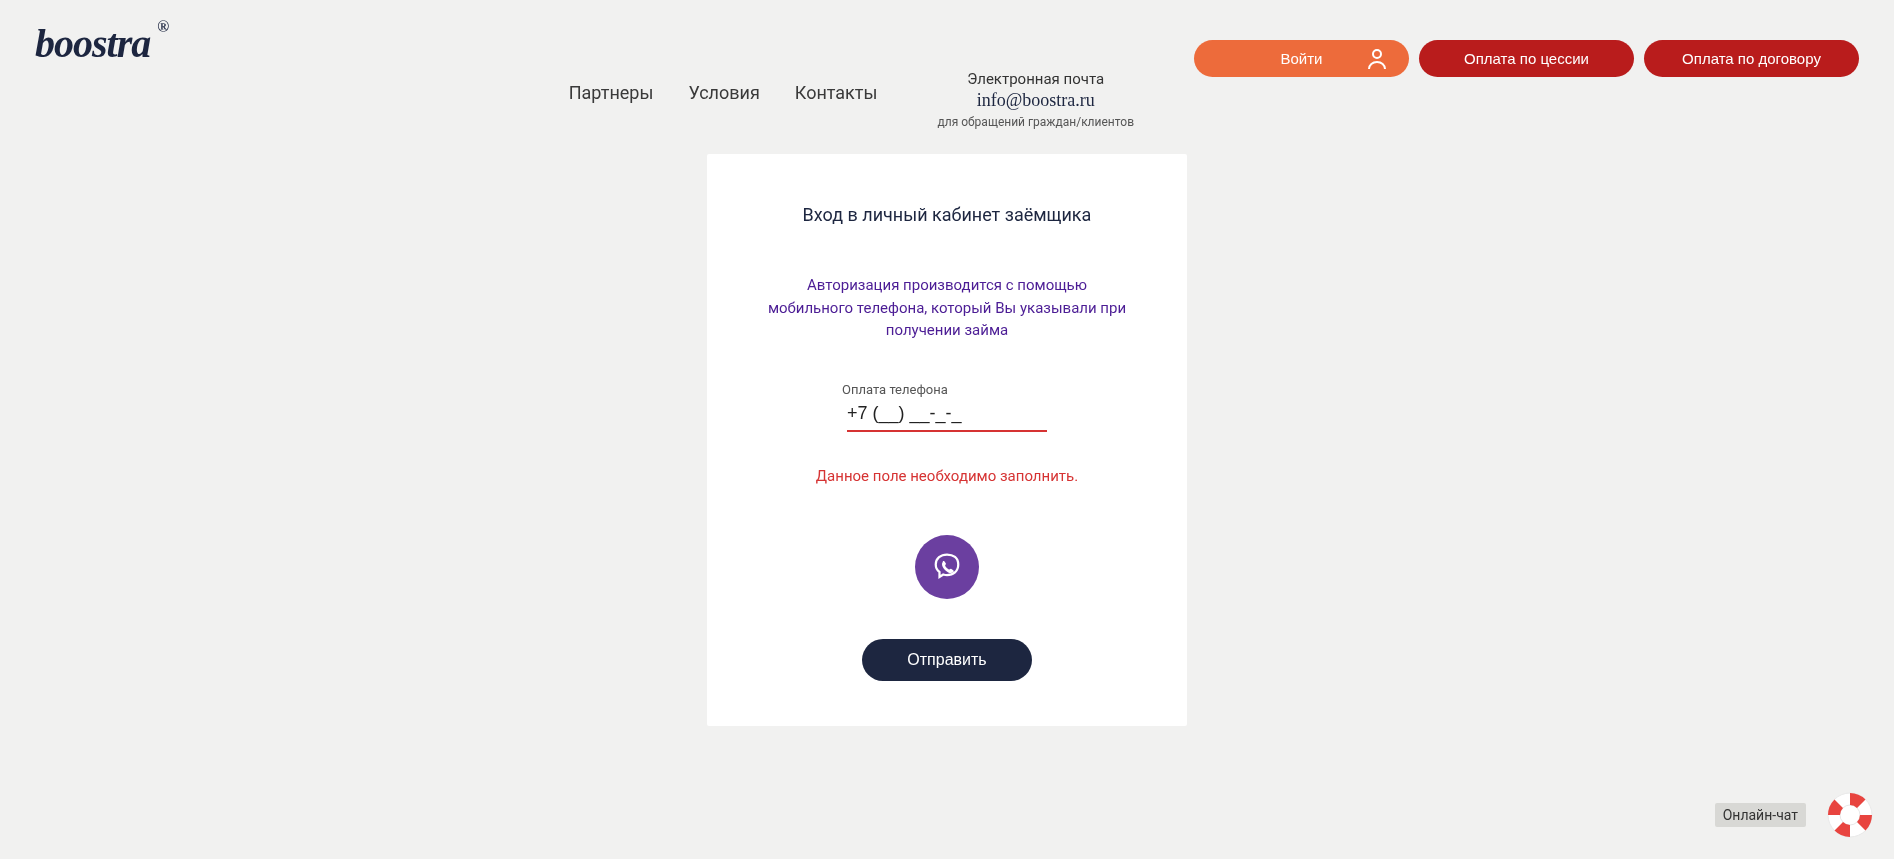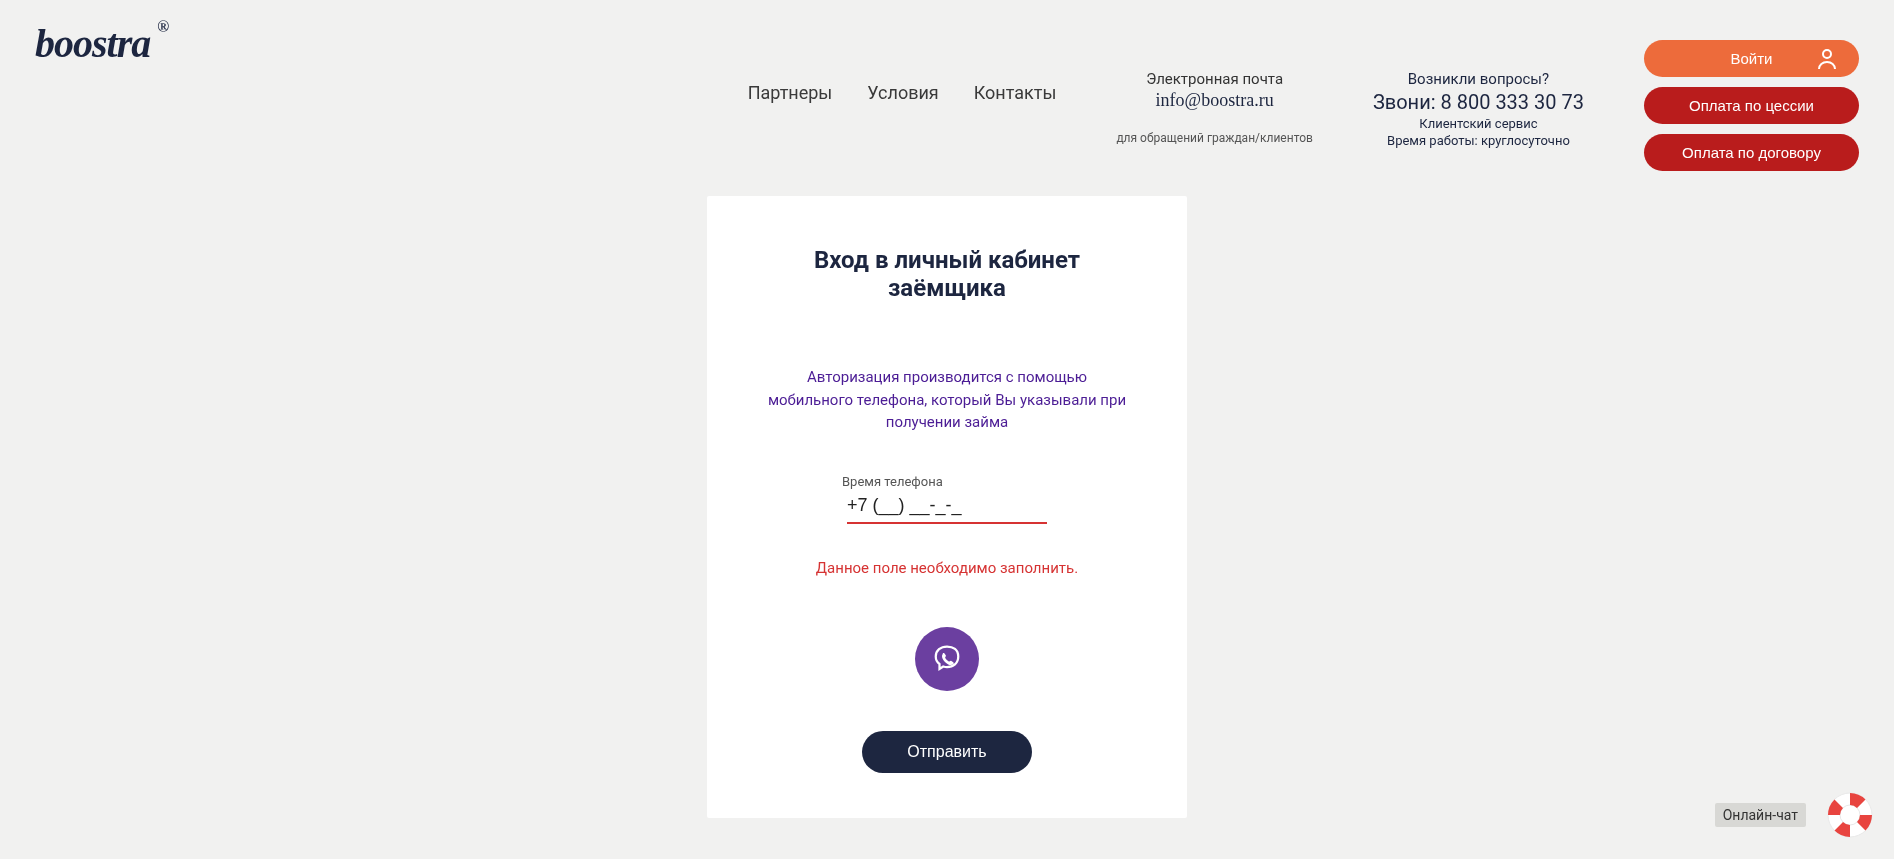--- a/index.html
+++ b/index.html
@@ -43,36 +43,36 @@
     font-size: 18px;
   }
   .contact-block {
     margin-left: 60px;
     margin-top: 50px;
     text-align: center;
     color: #1d2640;
   }
   .contact-block .label { font-size: 15px; color: #333; }
   .contact-block .email { font-size: 18px; color: #1d2640; margin-top: 2px; font-family: Liberation Serif, serif; }
-  .contact-block .sub { font-size: 12px; color: #555; margin-top: 20px; }
+  .contact-block .sub { font-size: 12px; color: #555; margin-top: 4px; }
   .phone-block {
     margin-left: 60px;
     margin-top: 50px;
     text-align: center;
     color: #1d2640;
   }
   .phone-block .q { font-size: 15px; }
   .phone-block .phone { font-size: 20px; margin-top: 2px; }
   .phone-block .svc { font-size: 13px; margin-top: 2px; }
   .phone-block .hours { font-size: 13px; margin-top: 2px; }
   .actions {
     margin-left: 60px;
     margin-top: 20px;
     display: flex;
-    flex-direction: column;
+    flex-direction: row;
     gap: 10px;
   }
   .btn {
     border: none;
     border-radius: 20px;
     padding: 10px 30px;
     font-size: 15px;
     font-weight: 500;
     cursor: pointer;
     color: #fff;
@@ -85,24 +85,24 @@
   .btn-dark { background: #b91c1c; }
   .card {
     background: #fff;
     width: 480px;
     margin: 25px auto 0 auto;
     padding: 50px 60px 45px 60px;
     text-align: center;
     border-radius: 2px;
   }
   .card h1 {
-    font-size: 24px;
-    font-weight: 700;
-    color: #1d2640;
-    margin-bottom: 64px;
+    font-size: 18px;
+    font-weight: 400;
+    color: #1d2640;
+    margin-bottom: 49px;
   }
   .card .desc {
     font-size: 15px;
     color: #4c1d95;
     line-height: 1.5;
     margin-bottom: 40px;
   }
   .field-label {
     font-size: 13px;
     color: #555;
@@ -186,47 +186,39 @@
     <a href="#">Условия</a>
     <a href="#">Контакты</a>
   </nav>
 
   <div class="contact-block">
     <div class="label">Электронная почта</div>
     <div class="email">info@boostra.ru</div>
     <div class="sub">для обращений граждан/клиентов</div>
   </div>
 
-  <div class="phone-block">
-    <div class="q">Возникли вопросы?</div>
-    <div class="phone">
-      <span>Звони: </span><span>8 800 333 30 73</span>
-    </div>
-    <div class="svc">Клиентский сервис</div>
-    <div class="hours">Время работы: круглосуточно</div>
-  </div>
 
   <div class="actions">
     <button class="btn btn-orange">
       <span>Войти</span>
       <svg width="20" height="22" viewBox="0 0 20 22" fill="none" stroke="#fff" stroke-width="2">
         <circle cx="10" cy="6" r="4"></circle>
         <path d="M2 21c0-4 3.5-7 8-7s8 3 8 7"></path>
       </svg>
     </button>
     <button class="btn btn-dark">Оплата по цессии</button>
     <button class="btn btn-dark">Оплата по договору</button>
   </div>
 </div>
 
 <div class="card">
   <h1>Вход в личный кабинет заёмщика</h1>
   <p class="desc">Авторизация производится с помощью мобильного телефона, который Вы указывали при получении займа</p>
 
-  <div class="field-label">Время телефона</div>
+  <div class="field-label">Оплата телефона</div>
   <div class="phone-input-wrap">
     <input class="phone-input" type="text" placeholder="+7 (__) __-_-_" value="+7 (__) __-_-_" style="">
   </div>
 
   <div class="error-msg">Данное поле необходимо заполнить.</div>
 
   <button class="viber-btn">
     <svg width="30" height="30" viewBox="0 0 24 24" fill="none" stroke="#fff" stroke-width="1.8">
       <path d="M12 2C7 2 3 5 3 10c0 3 1.5 5 3 6v4l3-2c1 .3 2 .5 3 .5 5 0 9-3 9-8.5S17 2 12 2z"></path>
       <path d="M8.5 7.5c.5-.5 1-.5 1.5 0l1 1.5c.3.5 0 1-.3 1.3-.3.3-.3.7 0 1 .7 1 1.5 1.8 2.5 2.5.3.3.7.3 1 0 .3-.3.8-.6 1.3-.3l1.5 1c.5.5.5 1 0 1.5-1 1-2.5 1-4 .3-2-1-3.5-2.5-4.5-4.5-.7-1.5-.7-3 .3-4z" fill="#fff" stroke="none"></path>

